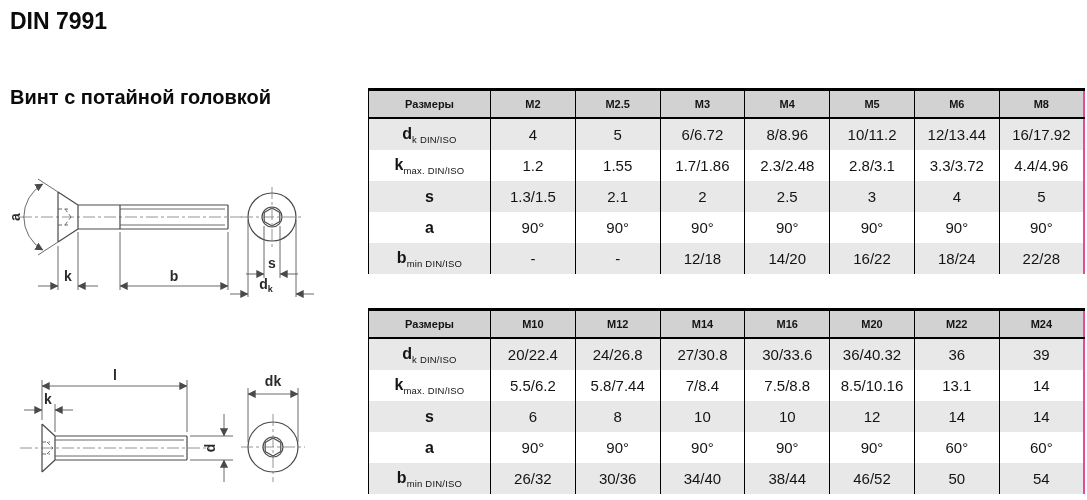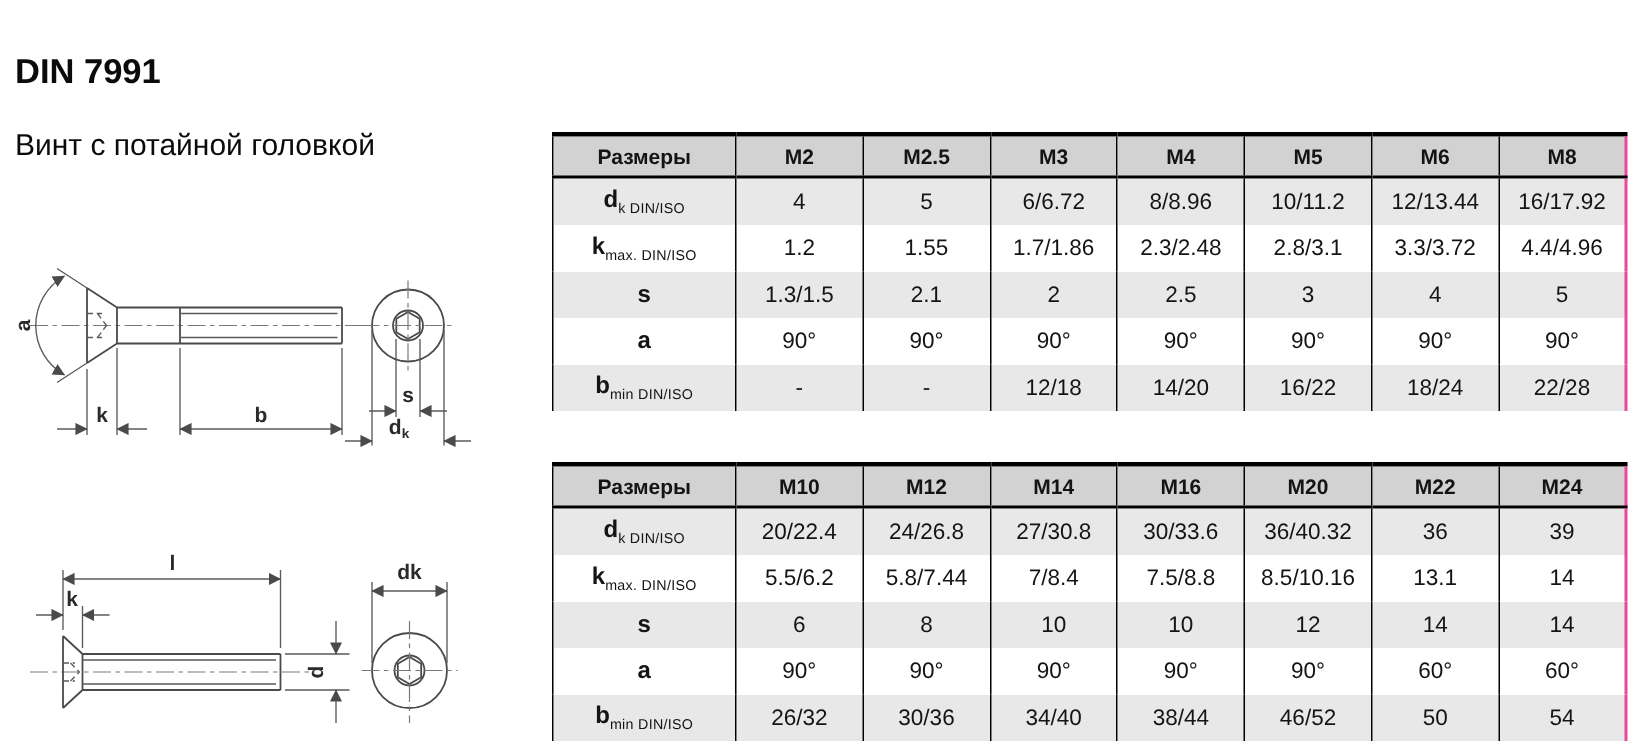--- a/index.html
+++ b/index.html
@@ -5,42 +5,42 @@
   html,body{margin:0;padding:0;background:#fff;}
   .sheet{
     position:relative;
     width:1087px;height:500px;
     background:#ffffff;
     font-family:"Liberation Sans",sans-serif;
     color:#111;
     overflow:hidden;
   }
   
-  .titles{position:absolute;left:10px;top:6px;margin-top:26px;}
+  .titles{position:absolute;left:10px;top:6px;}
   .title-line{font-size:23px;font-weight:bold;line-height:31px;color:#0b0b0b;}
-  .subtitle{position:absolute;left:10px;top:86px;font-size:20px;font-weight:400;color:#0b0b0b;}
+  .subtitle{position:absolute;left:10px;top:86px;font-size:20px;font-weight:700;color:#0b0b0b;}
 
   
   .tbl-wrap{position:absolute;left:368px;width:717px;}
   .tbl1{top:88px;}
   .tbl2{top:308px;}
   table.dim-table{
     border-collapse:collapse;table-layout:fixed;width:717px;
     font-family:"Liberation Sans",sans-serif;font-size:15px;color:#141414;
   }
   table.dim-table col.c-label{width:122px;}
   table.dim-table th, table.dim-table td{
     border-left:1px solid #000;text-align:center;vertical-align:middle;
     padding:0;white-space:nowrap;overflow:hidden;
   }
   table.dim-table th:last-child, table.dim-table td:last-child{border-right:2px solid #ec4899;}
   table.dim-table thead th{
     background:#d2d2d2;height:26px;
     border-top:3px solid #000;border-bottom:2px solid #000;
-    font-weight:bold;font-size:14px;
+    font-weight:bold;font-size:11px;
   }
   table.dim-table tbody td{height:31px;}
   table.dim-table tbody tr:nth-child(odd){background:#e8e8e8;}
   table.dim-table tbody tr:nth-child(even){background:#ffffff;}
   .lbl-main{font-size:16px;font-weight:600;}
   sub.lbl-sub{font-size:9.5px;font-weight:400;letter-spacing:.2px;}
 
   
   .drawing{position:absolute;}
   .dw1{left:5px;top:156px;}

